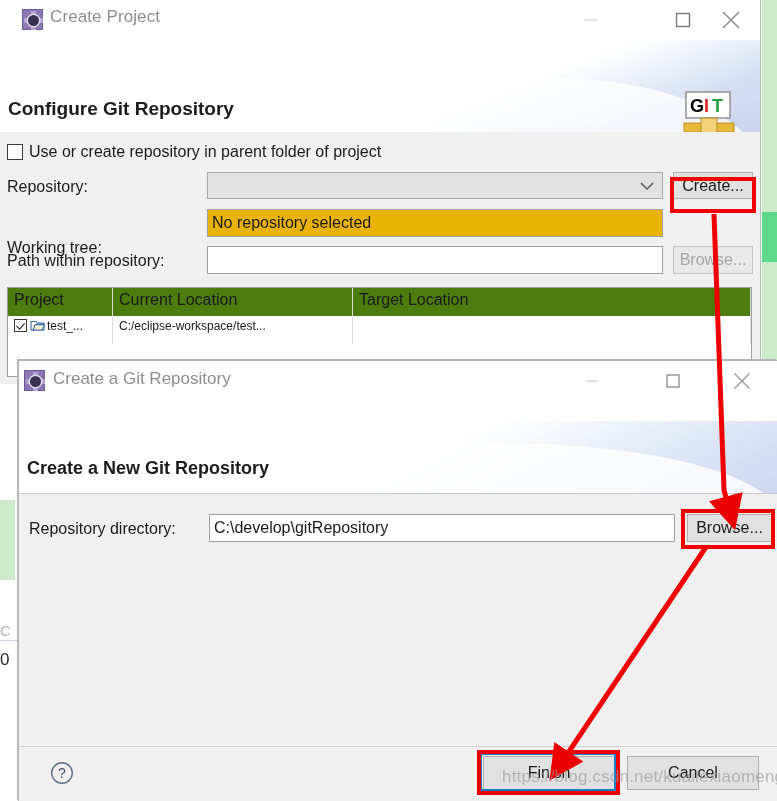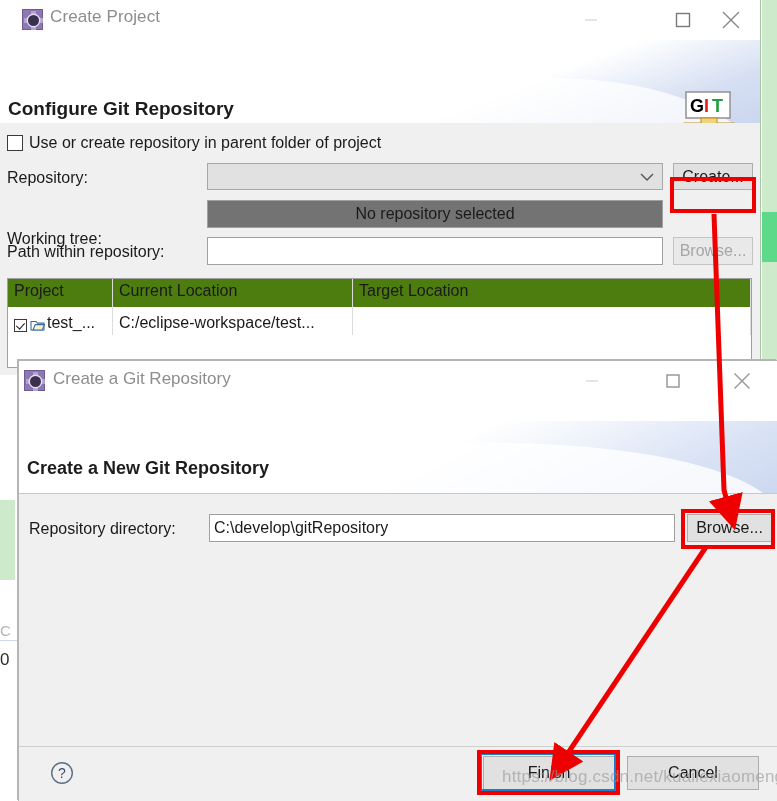--- a/index.html
+++ b/index.html
@@ -114,21 +114,21 @@
     position: absolute; left: 8px; top: 58px;
     font-size: 19px; font-weight: bold; color: #1c1c1c;
   }
   .dlg1-h2 {
     position: absolute; left: 16px; top: 93px;
     font-size: 17px; color: #1c1c1c;
   }
   .git-logo { position: absolute; right: 22px; top: 50px; width: 56px; height: 52px; }
 
   .dlg1-body {
-    position: absolute; left: 0; top: 123px; width: 760px; height: 252px;
+    position: absolute; left: 0; top: 132px; width: 760px; height: 252px;
     background: #f0f0f0;
   }
 
   .chk-row { position: absolute; left: 7px; top: 11px; display: flex; align-items: center; }
   .checkbox {
     width: 16px; height: 16px; border: 1px solid #3a3a3a; background: #ffffff;
     display: inline-block; position: relative; flex: none;
   }
   .chk-label { margin-left: 6px; font-size: 16px; color: #1a1a1a; }
 
@@ -138,44 +138,44 @@
     position: absolute; left: 207px; width: 456px; height: 27px;
     background: #e1e1e1; border: 1px solid #a7a7a7; display: flex; align-items: center;
   }
   .combo .chev { position: absolute; right: 8px; top: 8px; }
 
   .txtfield {
     position: absolute; left: 207px; width: 456px; height: 28px;
     background: #ffffff; border: 1px solid #a0a0a0;
     font-size: 16px; color: #1a1a1a; padding: 2px 4px; line-height: 22px;
   }
-  .txtfield.readonly { background: #737373; text-align: center; }
+  .txtfield.readonly { background: #eab308; }
 
   .btn {
     position: absolute; background: #e1e1e1; border: 1px solid #adadad;
     font-size: 16px; color: #1a1a1a; text-align: center; cursor: default;
     display: flex; align-items: center; justify-content: center;
   }
   .btn.disabled { color: #a6a6a6; border-color: #c4c4c4; background:#e9e9e9; }
 
   
   .tbl {
     position: absolute; left: 7px; top: 155px; width: 745px; height: 90px;
     border: 1px solid #a0a0a0; background: #ffffff; overflow: hidden;
   }
   .tbl-head { display: flex; height: 28px; background: #4d7c0f; }
   .tbl-head > div {
     font-size: 16px; color: #1a1a1a; padding: 3px 6px;
     border-right: 1px solid #dcdcdc; height: 28px; overflow: hidden; white-space: nowrap;
   }
   .tbl-row { display: flex; height: 28px; }
   .tbl-row > div {
-    font-size: 16px; color: #1a1a1a; padding: 3px 6px;
+    font-size: 12px; color: #1a1a1a; padding: 3px 6px;
     border-right: 1px solid #dcdcdc; height: 28px; overflow: hidden; white-space: nowrap;
-    display: flex; align-items: flex-end;
+    display: flex; align-items: flex-start;
   }
   .col-a { width: 105px; flex: none; }
   .col-b { width: 240px; flex: none; }
   .col-c { flex: 1; }
   .mini-chk {
     width: 13px; height: 13px; border: 1px solid #3a3a3a; background:#fff; position: relative;
     flex: none; margin-right: 3px;
   }
   .mini-chk::after {
     content:""; position:absolute; left:3px; top:1px; width:4px; height:7px;

